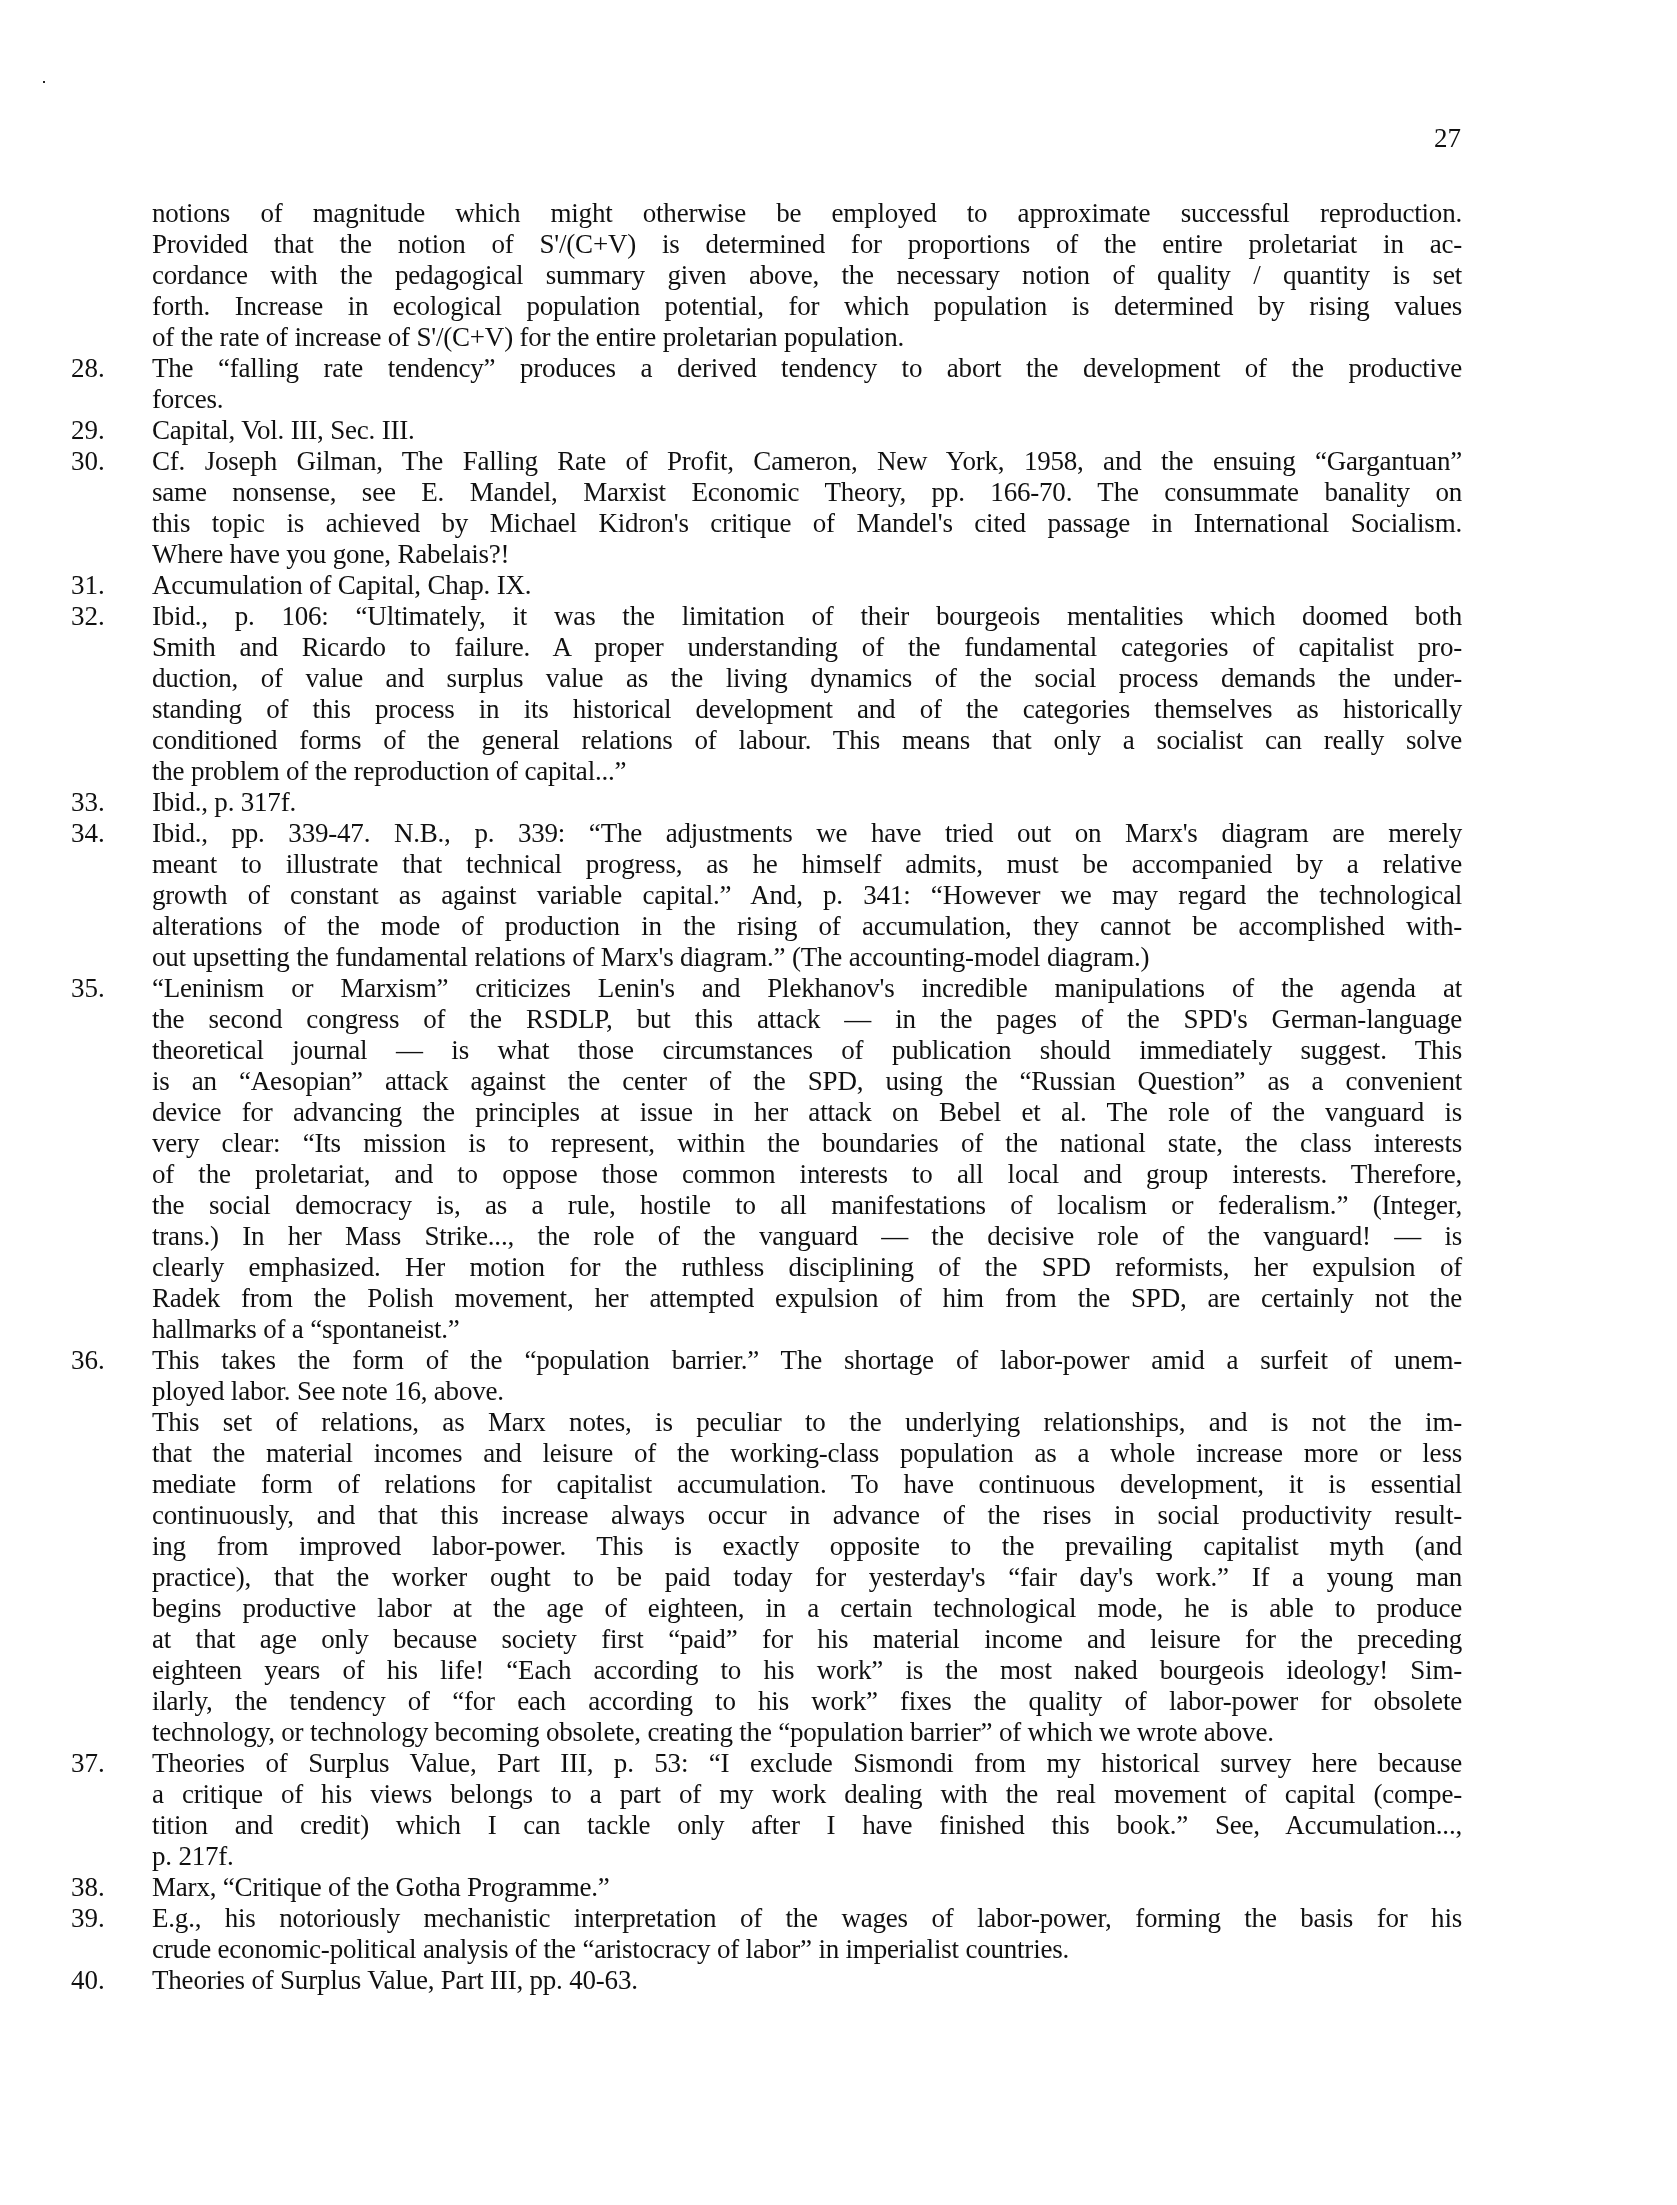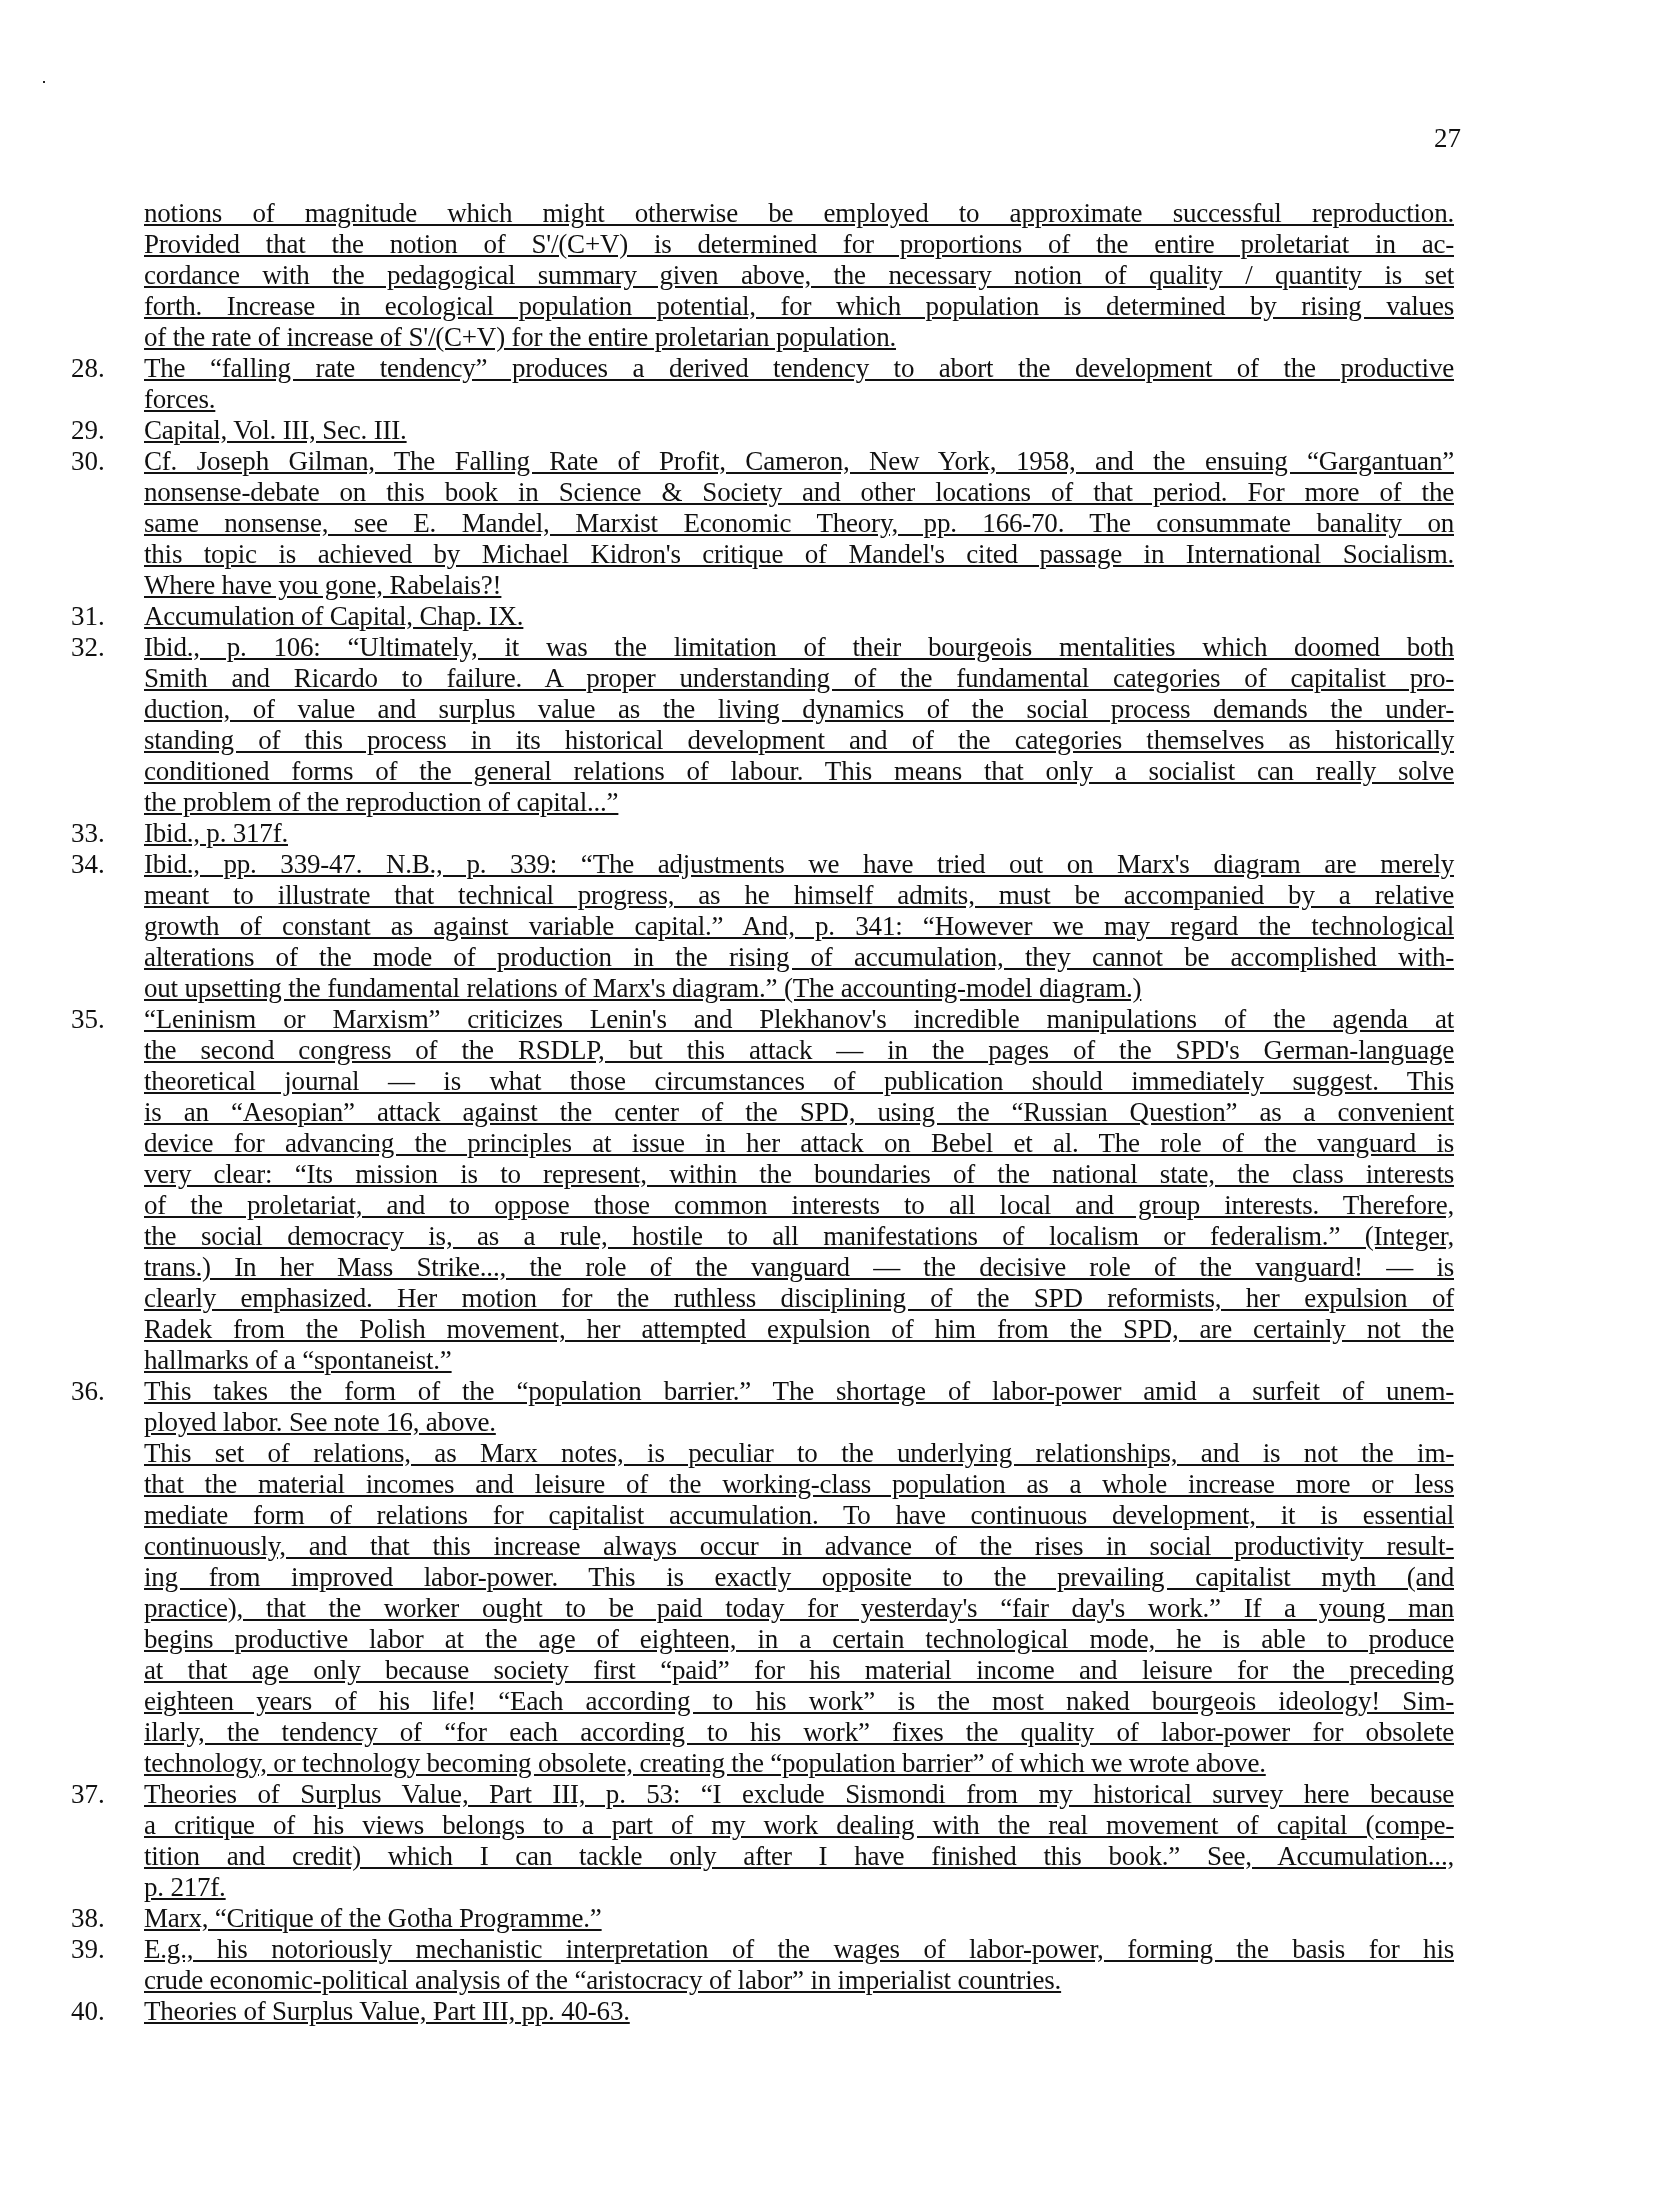--- a/index.html
+++ b/index.html
@@ -13,24 +13,23 @@
   .page-number {
     position: absolute; left: 1434px; top: 125px; font-size: 27px; line-height: 1;
   }
   .notes { position: absolute; left: 0; top: 198px; width: 1678px; }
   .line {
     position: relative; height: 31px; font-size: 27px; line-height: 31px;
     white-space: nowrap;
   }
   .num { position: absolute; left: 71px; width: 63px; }
   .txt {
-    position: absolute; left: 144px; width: 1310px;
+    position: absolute; left: 152px; width: 1310px;
     text-align: justify; text-align-last: justify;
     letter-spacing: -0.2px;
-    text-decoration: underline;
   }
   .txt.last { text-align-last: left; }
 </style>
 </head>
 <body>
 
 <div class="page">
   <div class="speck"></div>
   <div class="page-number">27</div>
   <div class="notes" id="notes">
@@ -65,23 +64,20 @@
           <span class="num">29.</span>
           <span class="txt last">Capital, Vol. III, Sec. III.</span>
         </div>
       </div>
       <div>
         <div class="line">
           <span class="num">30.</span>
           <span class="txt">Cf. Joseph Gilman, The Falling Rate of Profit, Cameron, New York, 1958, and the ensuing “Gargantuan”</span>
         </div>
         <div class="line">
-          <span class="txt">nonsense-debate on this book in Science &amp; Society and other locations of that period. For more of the</span>
-        </div>
-        <div class="line">
           <span class="txt">same nonsense, see E. Mandel, Marxist Economic Theory, pp. 166-70. The consummate banality on</span>
         </div>
         <div class="line">
           <span class="txt">this topic is achieved by Michael Kidron's critique of Mandel's cited passage in International Socialism.</span>
         </div>
         <div class="line">
           <span class="txt last">Where have you gone, Rabelais?!</span>
         </div>
       </div>
       <div>

